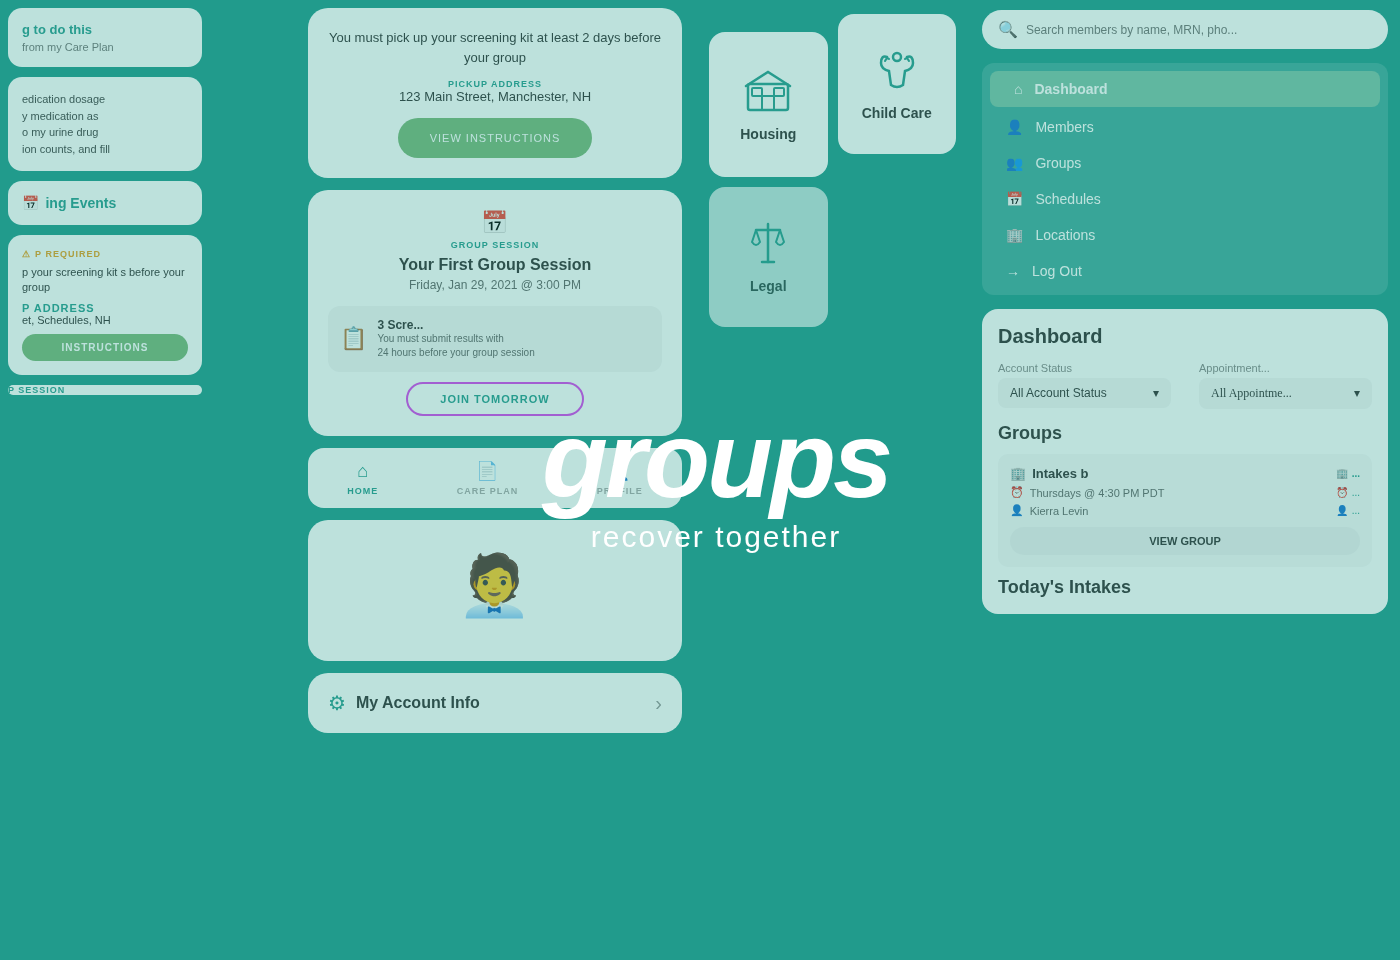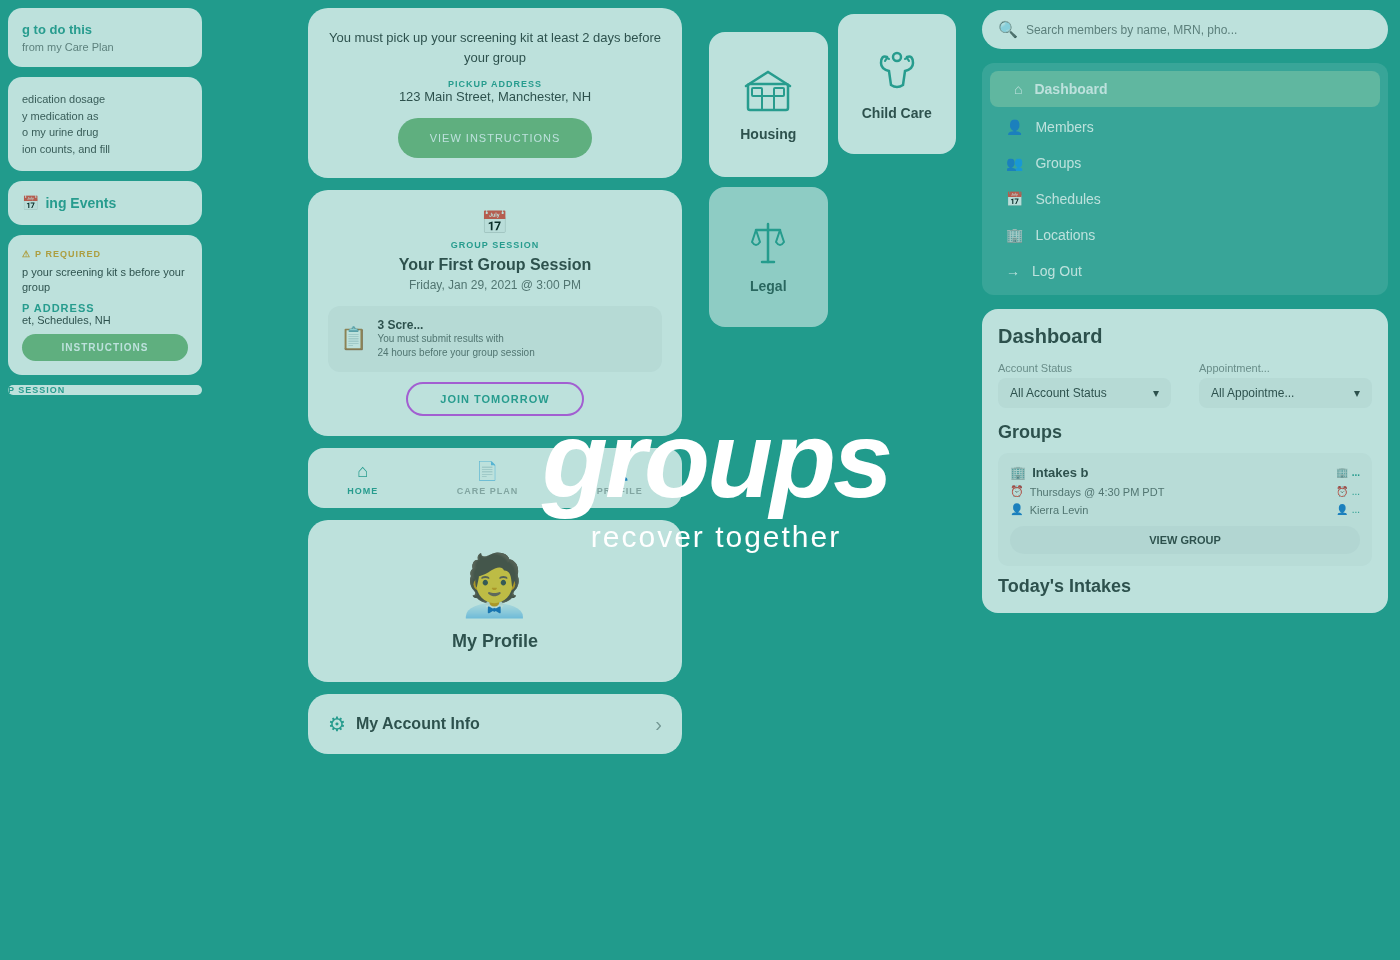--- a/index.html
+++ b/index.html
@@ -125,21 +125,20 @@
         <span style="font-size:9px; font-weight:700; letter-spacing:1px;">CARE PLAN</span>
       </div>
       <div style="display:flex; flex-direction:column; align-items:center; gap:4px; color:#aaa;">
         <span style="font-size:18px;">👤</span>
         <span style="font-size:9px; font-weight:700; letter-spacing:1px;">PROFILE</span>
       </div>
     </div>
 
     <div style="background:white; border-radius:20px; padding:30px 20px; text-align:center; margin-bottom:12px;">
       <div style="font-size:60px; margin-bottom:10px;">🧑‍💼</div>
-      <div style="color:#333; font-size:18px; font-weight:700;">My Profile</div>
     </div>
 
     <div style="background:white; border-radius:20px; padding:18px 20px; display:flex; align-items:center; justify-content:space-between; margin-bottom:12px;">
       <div style="display:flex; align-items:center; gap:10px;">
         <span style="font-size:20px; color:#2a9d8f;">⚙</span>
         <span style="color:#333; font-size:16px; font-weight:700;">My Account Info</span>
       </div>
       <span style="color:#999; font-size:20px;">›</span>
     </div>
   </div>
@@ -235,21 +234,21 @@
       <div style="display:flex; gap:28px; margin-bottom:14px;">
         <div style="flex:1;">
           <div style="color:#888; font-size:11px; margin-bottom:4px;">Account Status</div>
           <div style="background:#f5f5f5; border-radius:8px; padding:8px 12px; font-size:12px; color:#333; display:flex; justify-content:space-between; align-items:center; cursor:pointer;">
             <span>All Account Status</span>
             <span>▾</span>
           </div>
         </div>
         <div style="flex:1;">
           <div style="color:#888; font-size:11px; margin-bottom:4px;">Appointment...</div>
-          <div style="background:#f5f5f5; border-radius:8px; padding:8px 12px; font-size:12px; color:#333; display:flex; justify-content:space-between; align-items:flex-start; cursor:pointer;">
+          <div style="background:#f5f5f5; border-radius:8px; padding:8px 12px; font-size:12px; color:#333; display:flex; justify-content:space-between; align-items:flex-start; cursor:pointer;font-family:Liberation Serif, serif;">
             <span>All Appointme...</span>
             <span>▾</span>
           </div>
         </div>
       </div>
 
       <div>
         <div style="color:#333; font-size:18px; font-weight:700; margin-bottom:10px;">Groups</div>
 
         <div style="background:#f8f8f8; border-radius:10px; padding:12px; margin-bottom:10px;">

